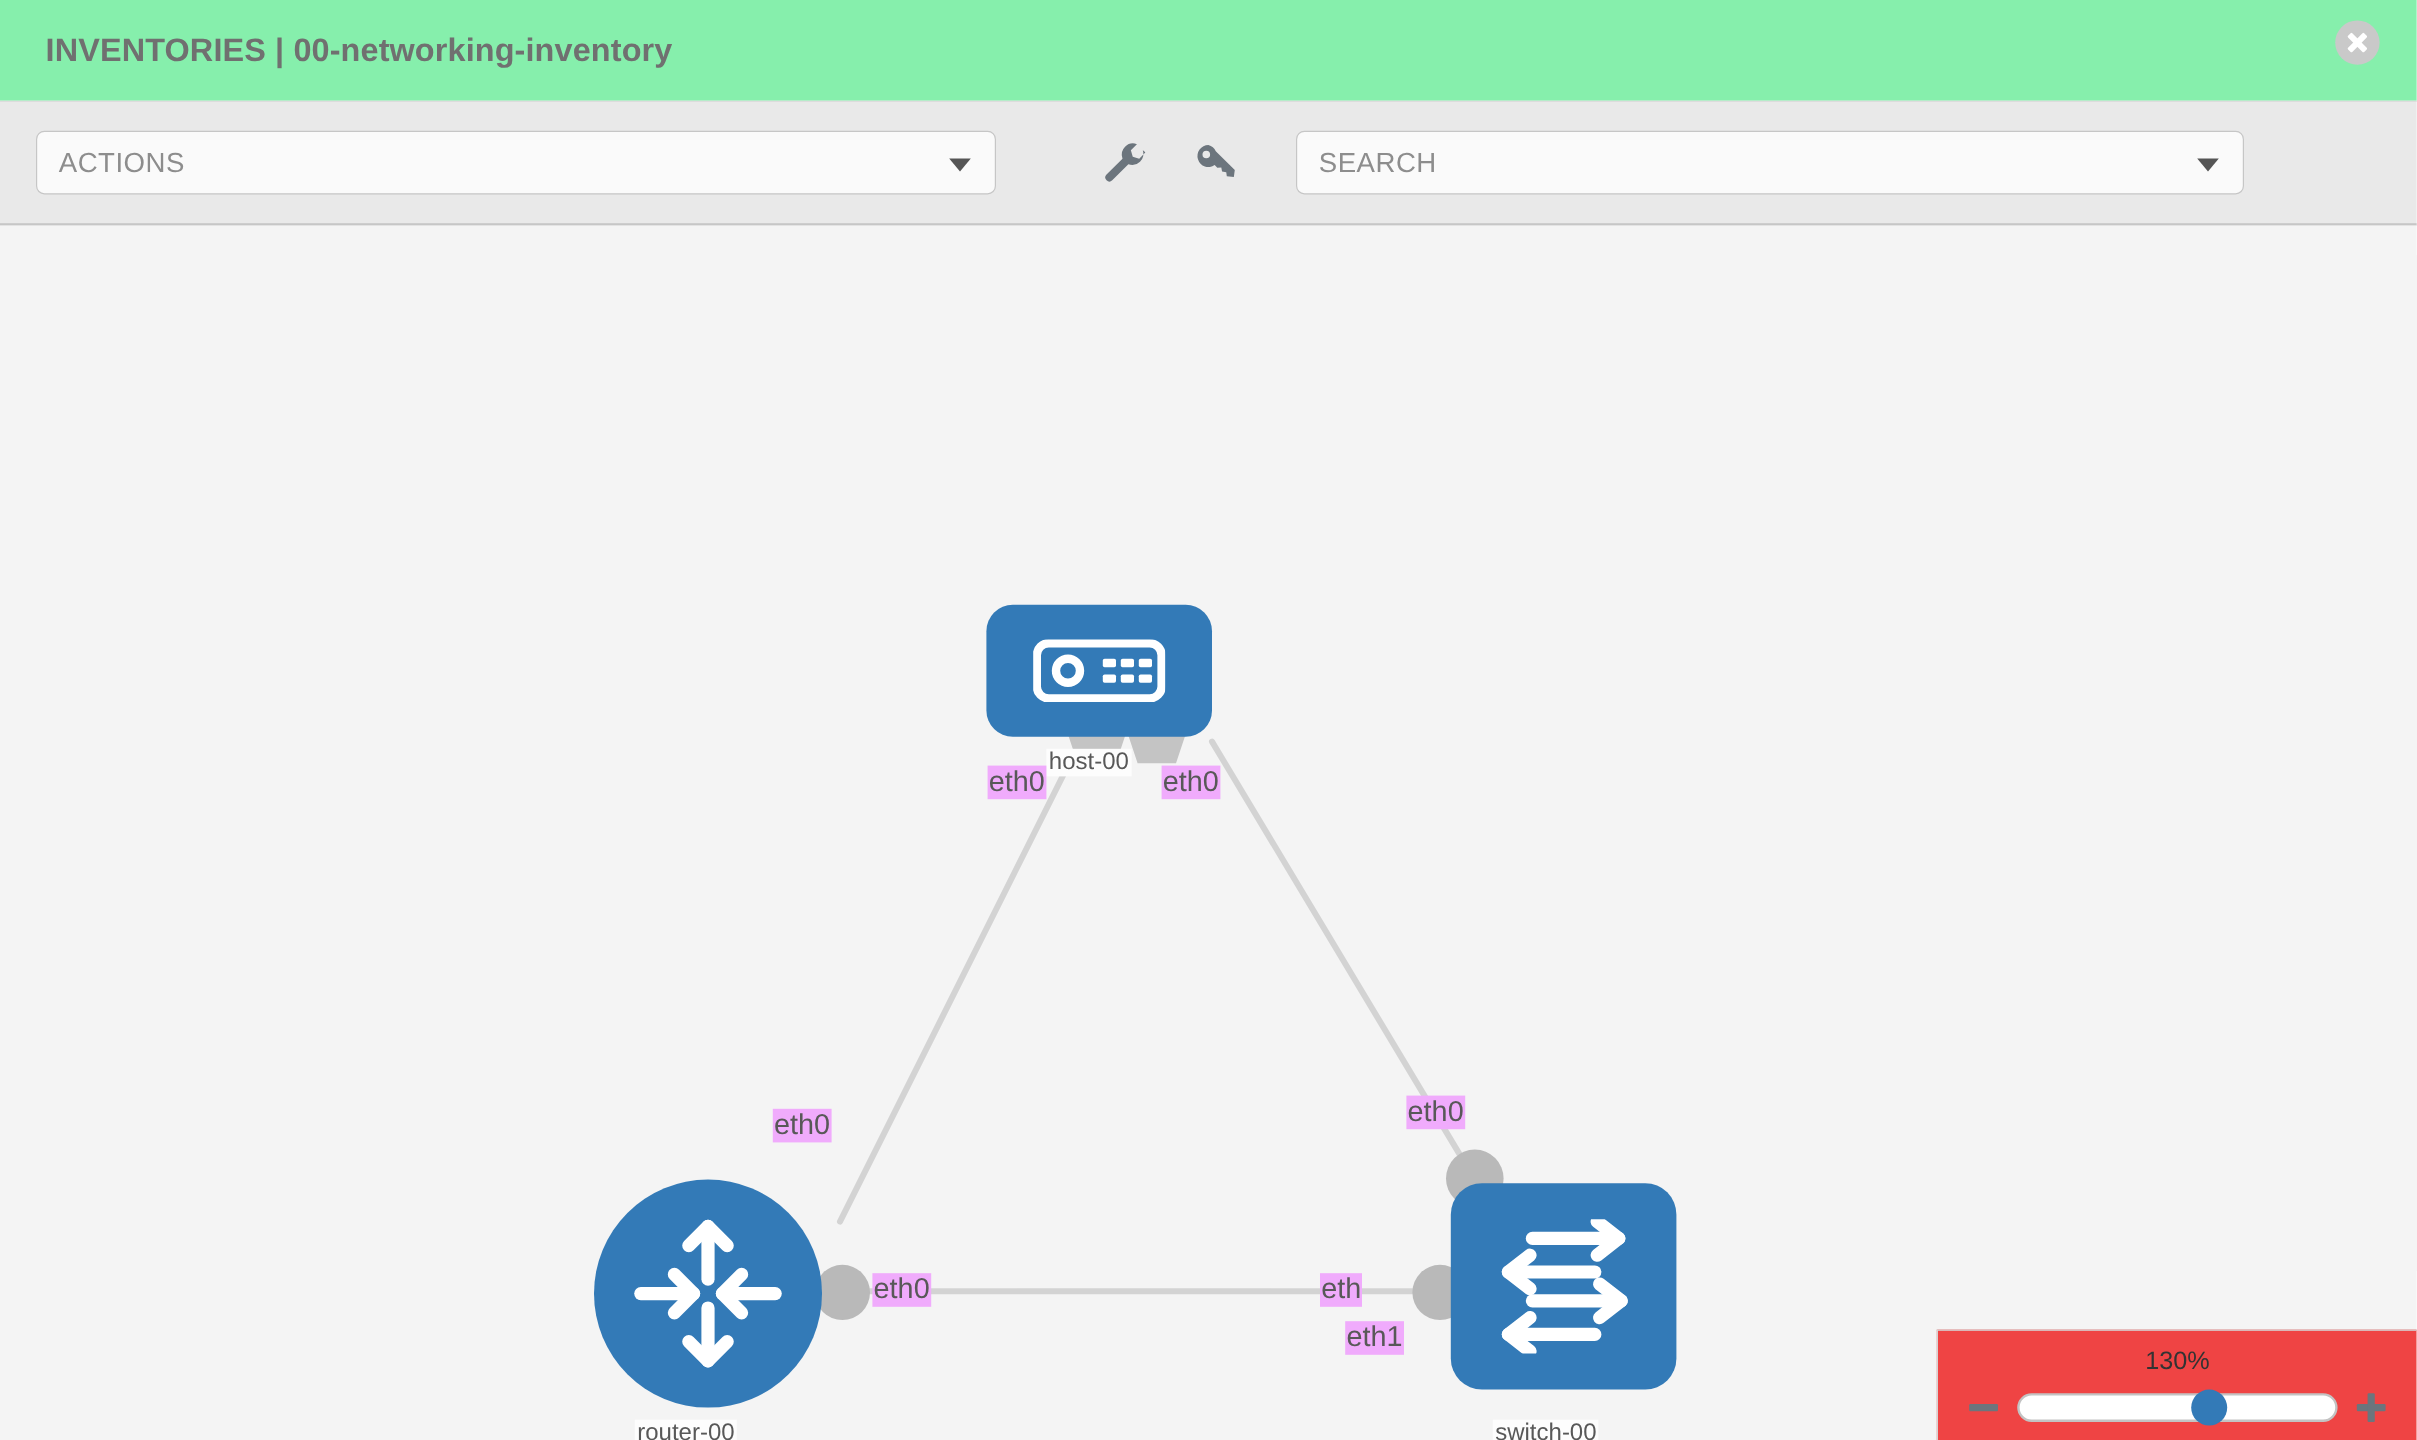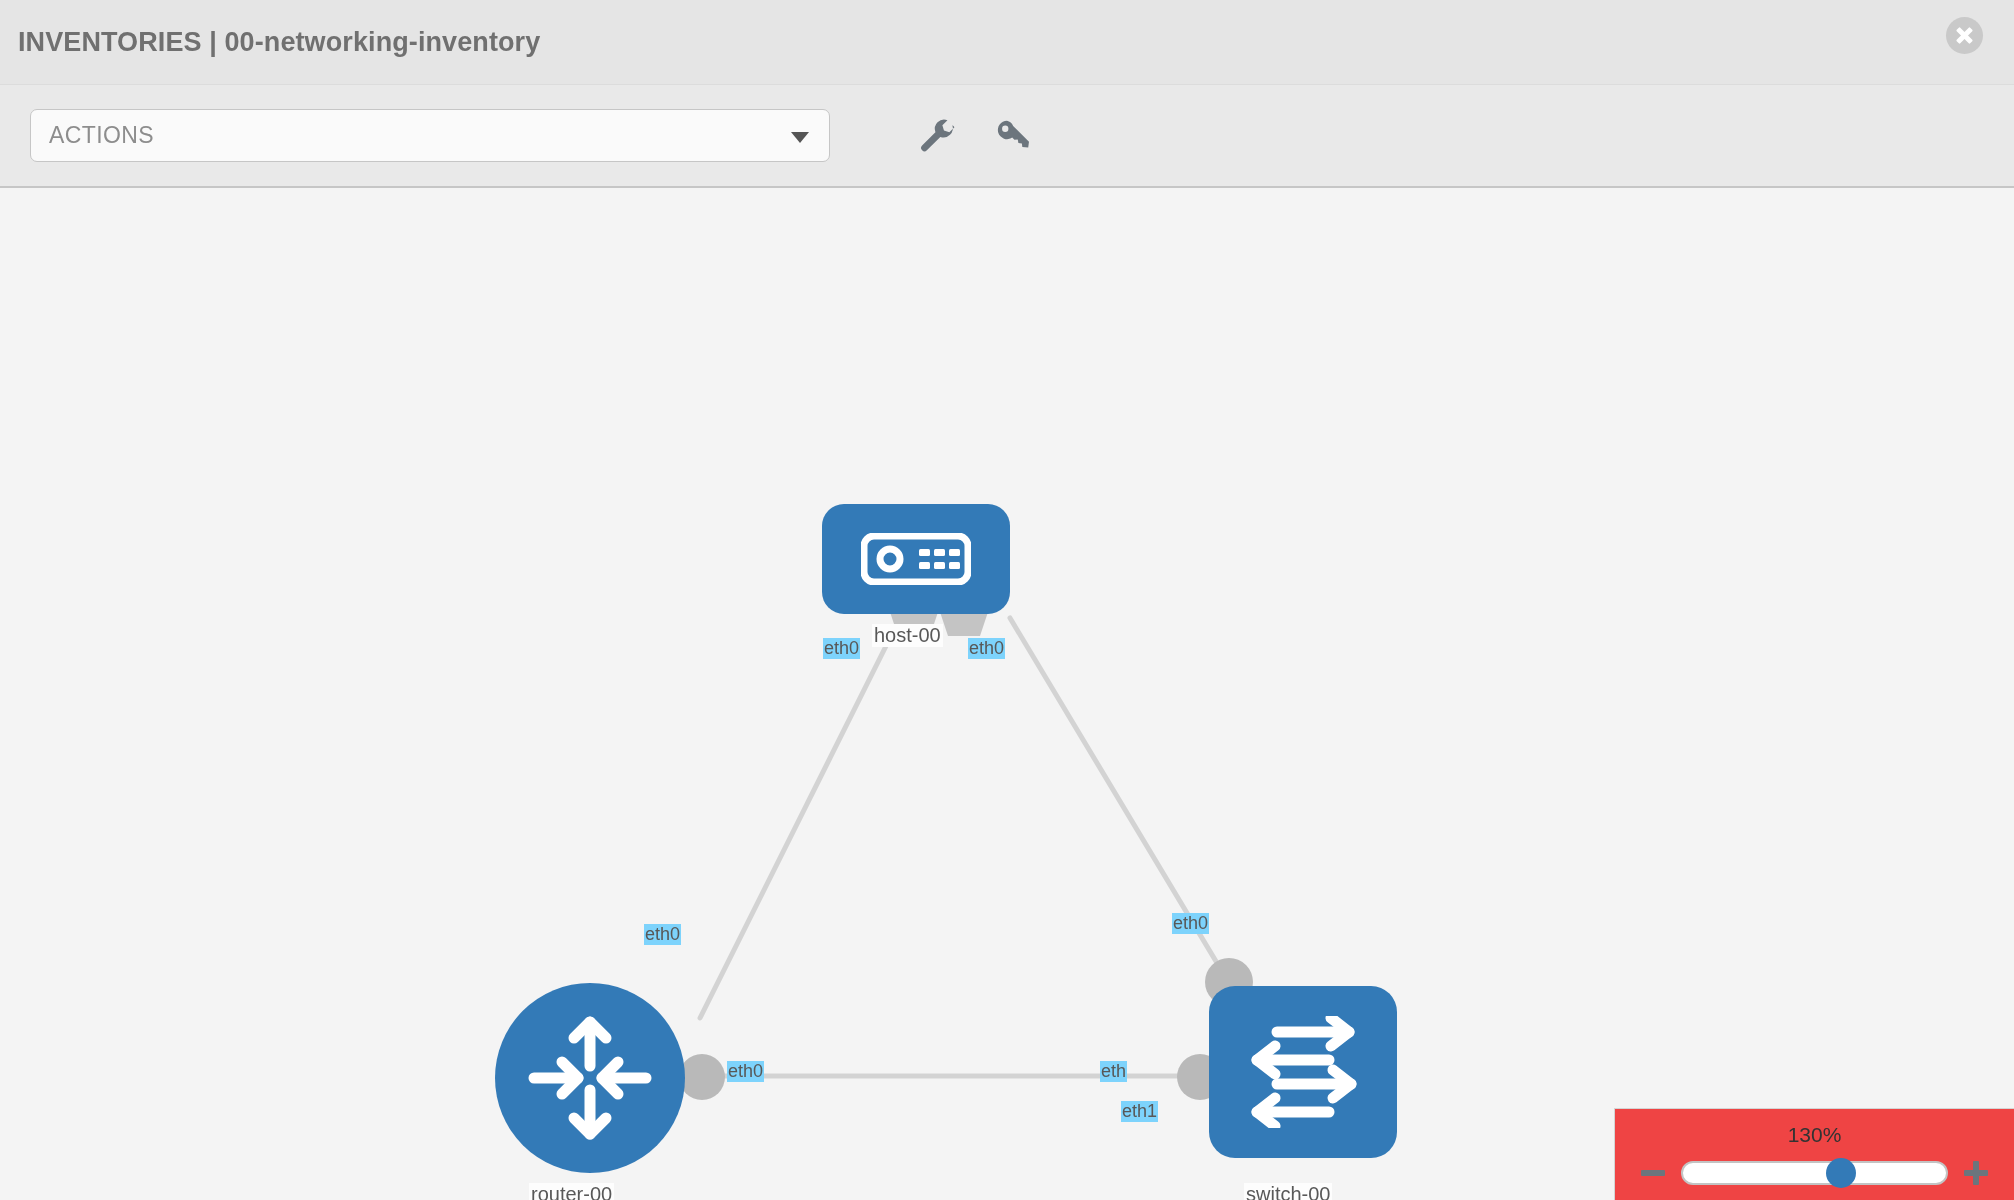--- a/index.html
+++ b/index.html
@@ -9,24 +9,24 @@
     font-family: "Liberation Sans", sans-serif;
     overflow: hidden;
   }
 
   #app { position: relative; width: 2014px; height: 1200px; background:#ffffff; }
 
   
   .header {
     position: relative;
     height: 84px;
-    background: #e5e5e5;
+    background: #86efac;
     display: flex;
     align-items: center;
-    padding-left: 18px;
+    padding-left: 38px;
   }
   .page-title {
     font-size: 27px;
     font-weight: bold;
     color: #707070;
     letter-spacing: 0.1px;
     white-space: nowrap;
   }
   .close-btn {
     position: absolute;
@@ -113,23 +113,23 @@
     position: absolute;
     font-size: 20px;
     color: #585858;
     background: #fdfdfd;
     white-space: nowrap;
     padding: 0 2px;
     line-height: 1.15;
   }
   .port-label {
     position: absolute;
-    font-size: 18px;
+    font-size: 24px;
     color: #585858;
-    background: #7dd3fc;
+    background: #f0abfc;
     white-space: nowrap;
     padding: 0 1px;
     line-height: 1.15;
   }
   .connector {
     position: absolute;
     background: #b9b9b9;
     border-radius: 50%;
   }
 
@@ -210,20 +210,24 @@
 
     <div class="tool-icons">
       <svg class="tool-icon" viewBox="0 0 24 24">
         <path fill="#6c757d" d="M21.7 5.2a5.9 5.9 0 0 1-7.6 7.4L5.6 21a2.1 2.1 0 1 1-3-3l8.4-8.4A5.9 5.9 0 0 1 18.6 2l-3.2 3.2 1 3.4 3.4 1L23 6.4a5.9 5.9 0 0 0-1.3-1.2z"></path>
       </svg>
       <svg class="tool-icon" viewBox="0 0 24 24">
         <path fill="#6c757d" d="M8.2 2.4a5.8 5.8 0 1 0 3.3 10.6l1.4 1.4 2.1-.2.4 2.2 2.2.3.3 2.2 3.7.3.5-3.6-10-9.9A5.8 5.8 0 0 0 8.2 2.4zm-1.1 3a2 2 0 1 1 0 4 2 2 0 0 1 0-4z"></path>
       </svg>
     </div>
 
+    <div class="select-box" id="search-select">
+      <span class="sel-text">SEARCH</span>
+      <span class="caret"></span>
+    </div>
   </div>
 
   <div class="canvas">
 
     <svg class="topology">
       <g stroke="#d3d3d3" stroke-width="5" fill="none" stroke-linecap="round">
         <line x1="700" y1="830" x2="900" y2="430"></line>
         <line x1="1010" y1="430" x2="1235" y2="805"></line>
         <line x1="700" y1="888" x2="1210" y2="888"></line>
       </g>

